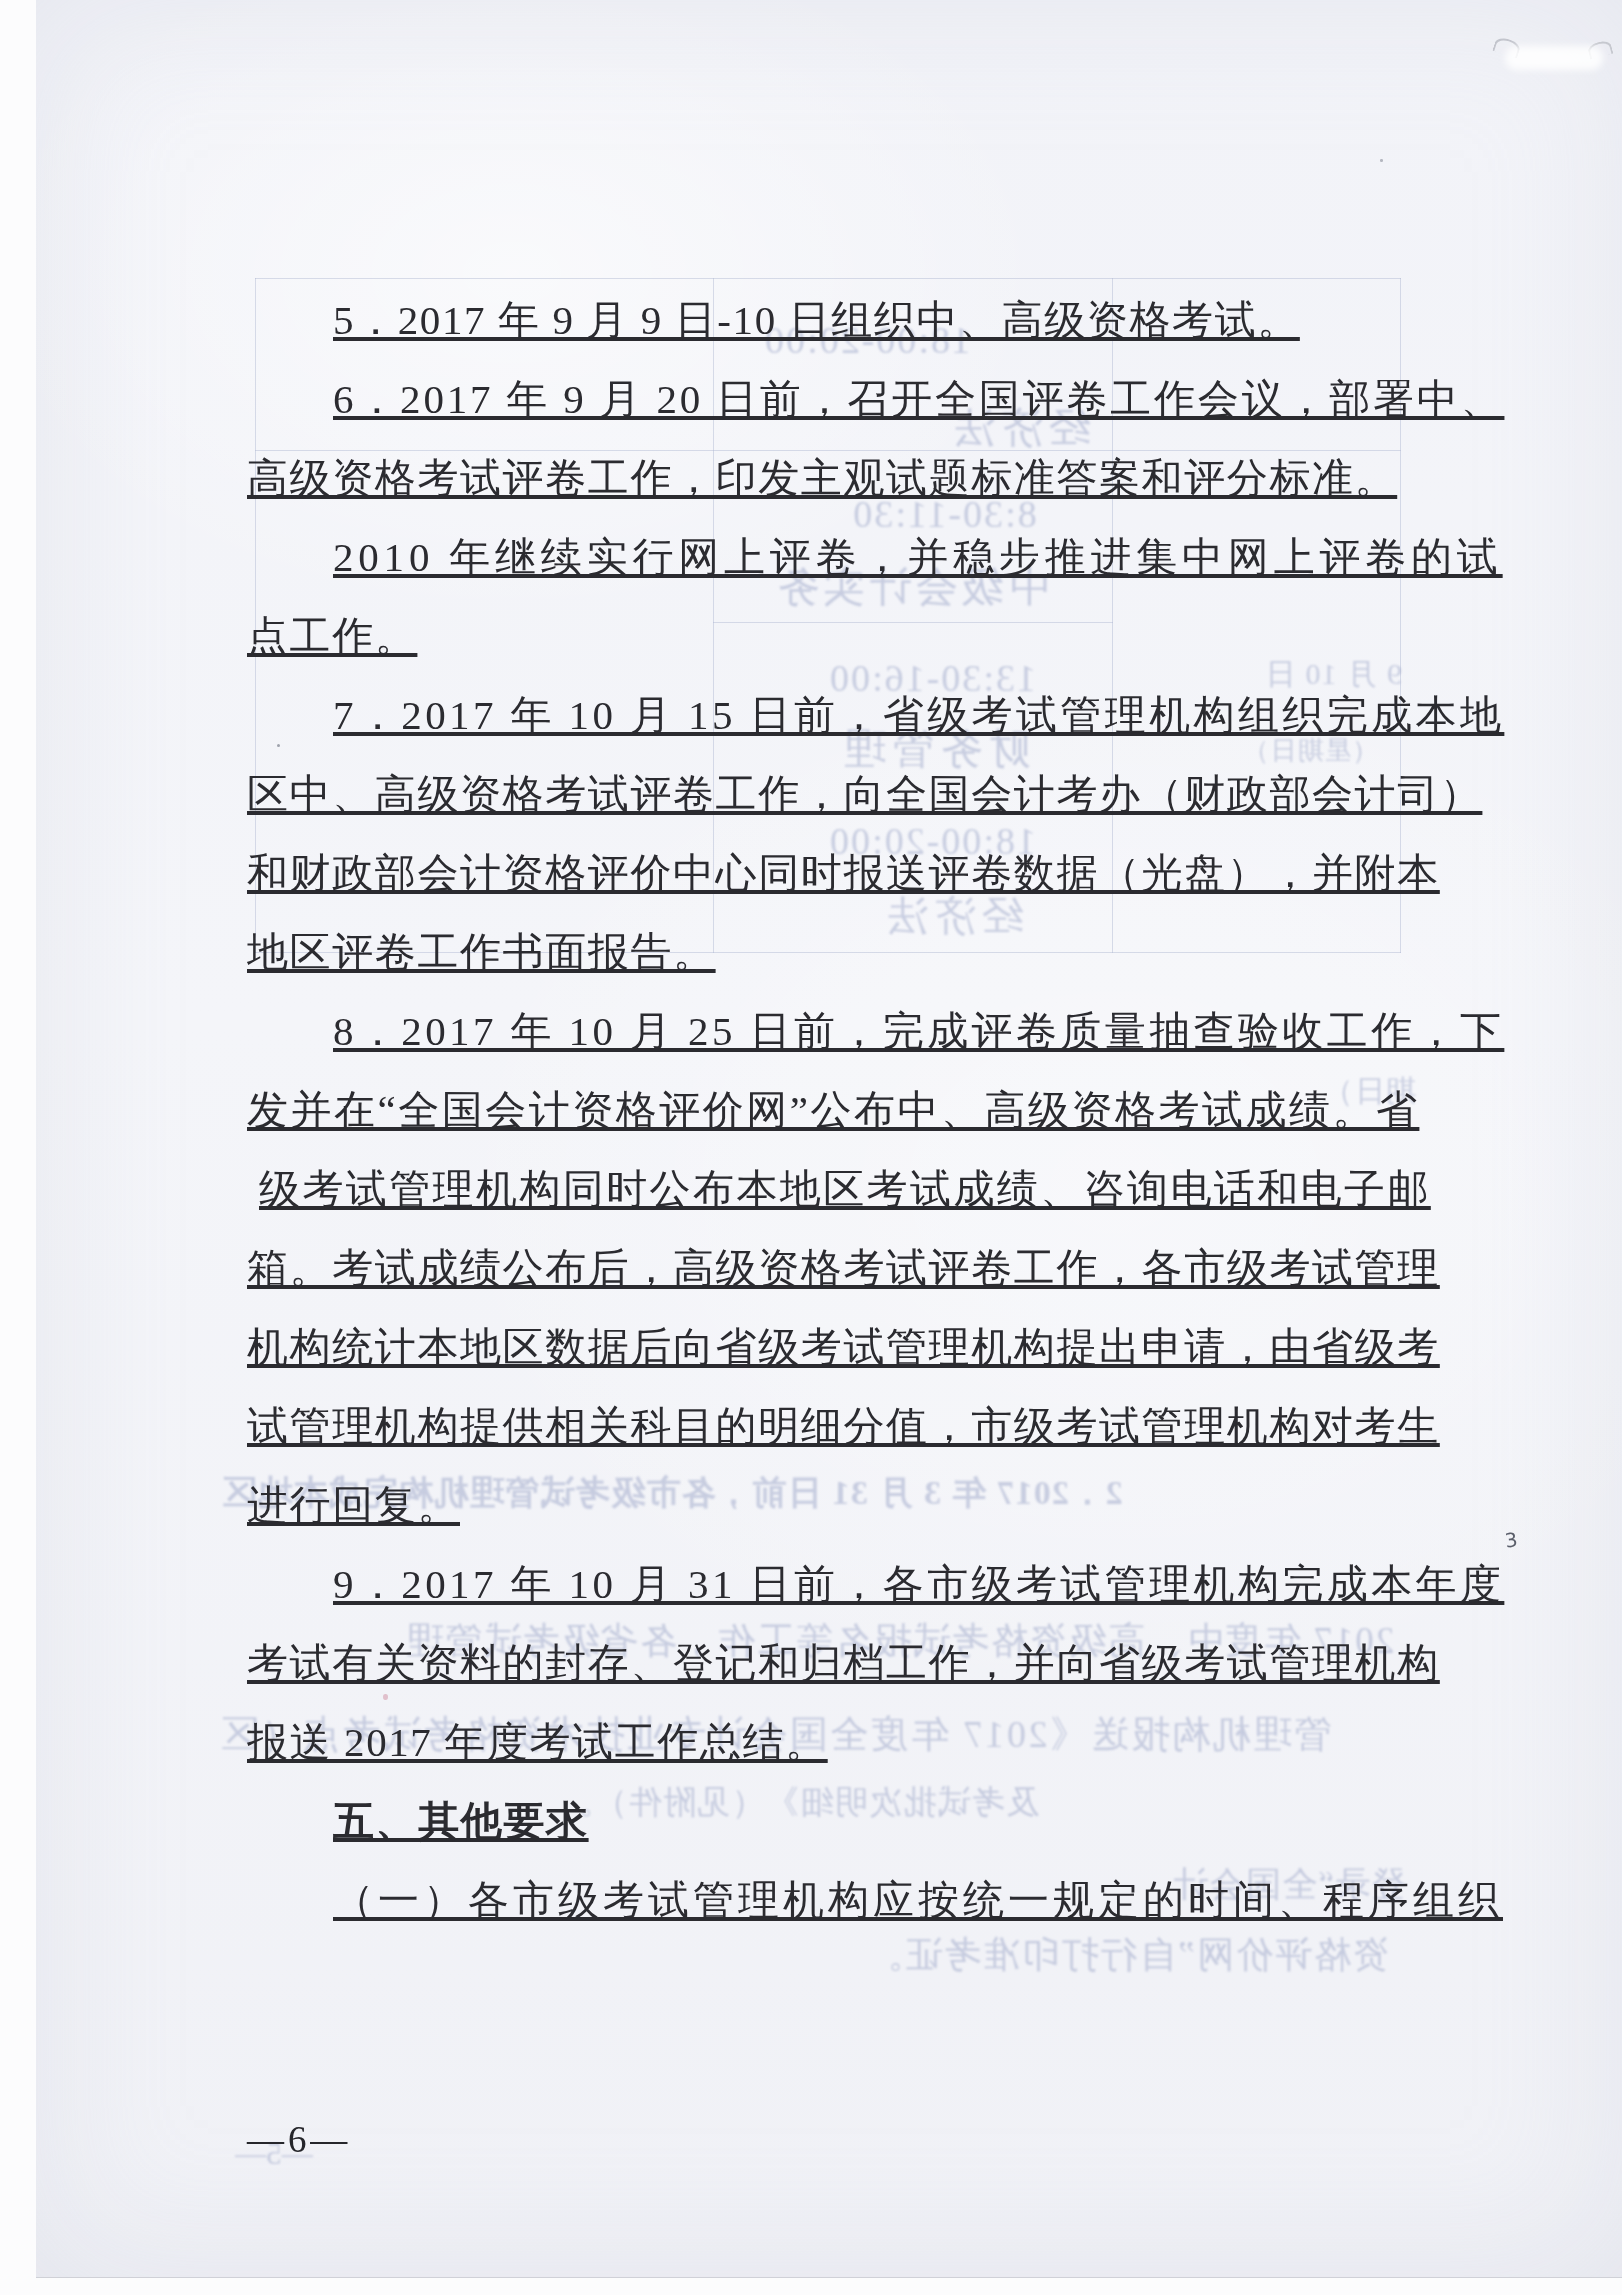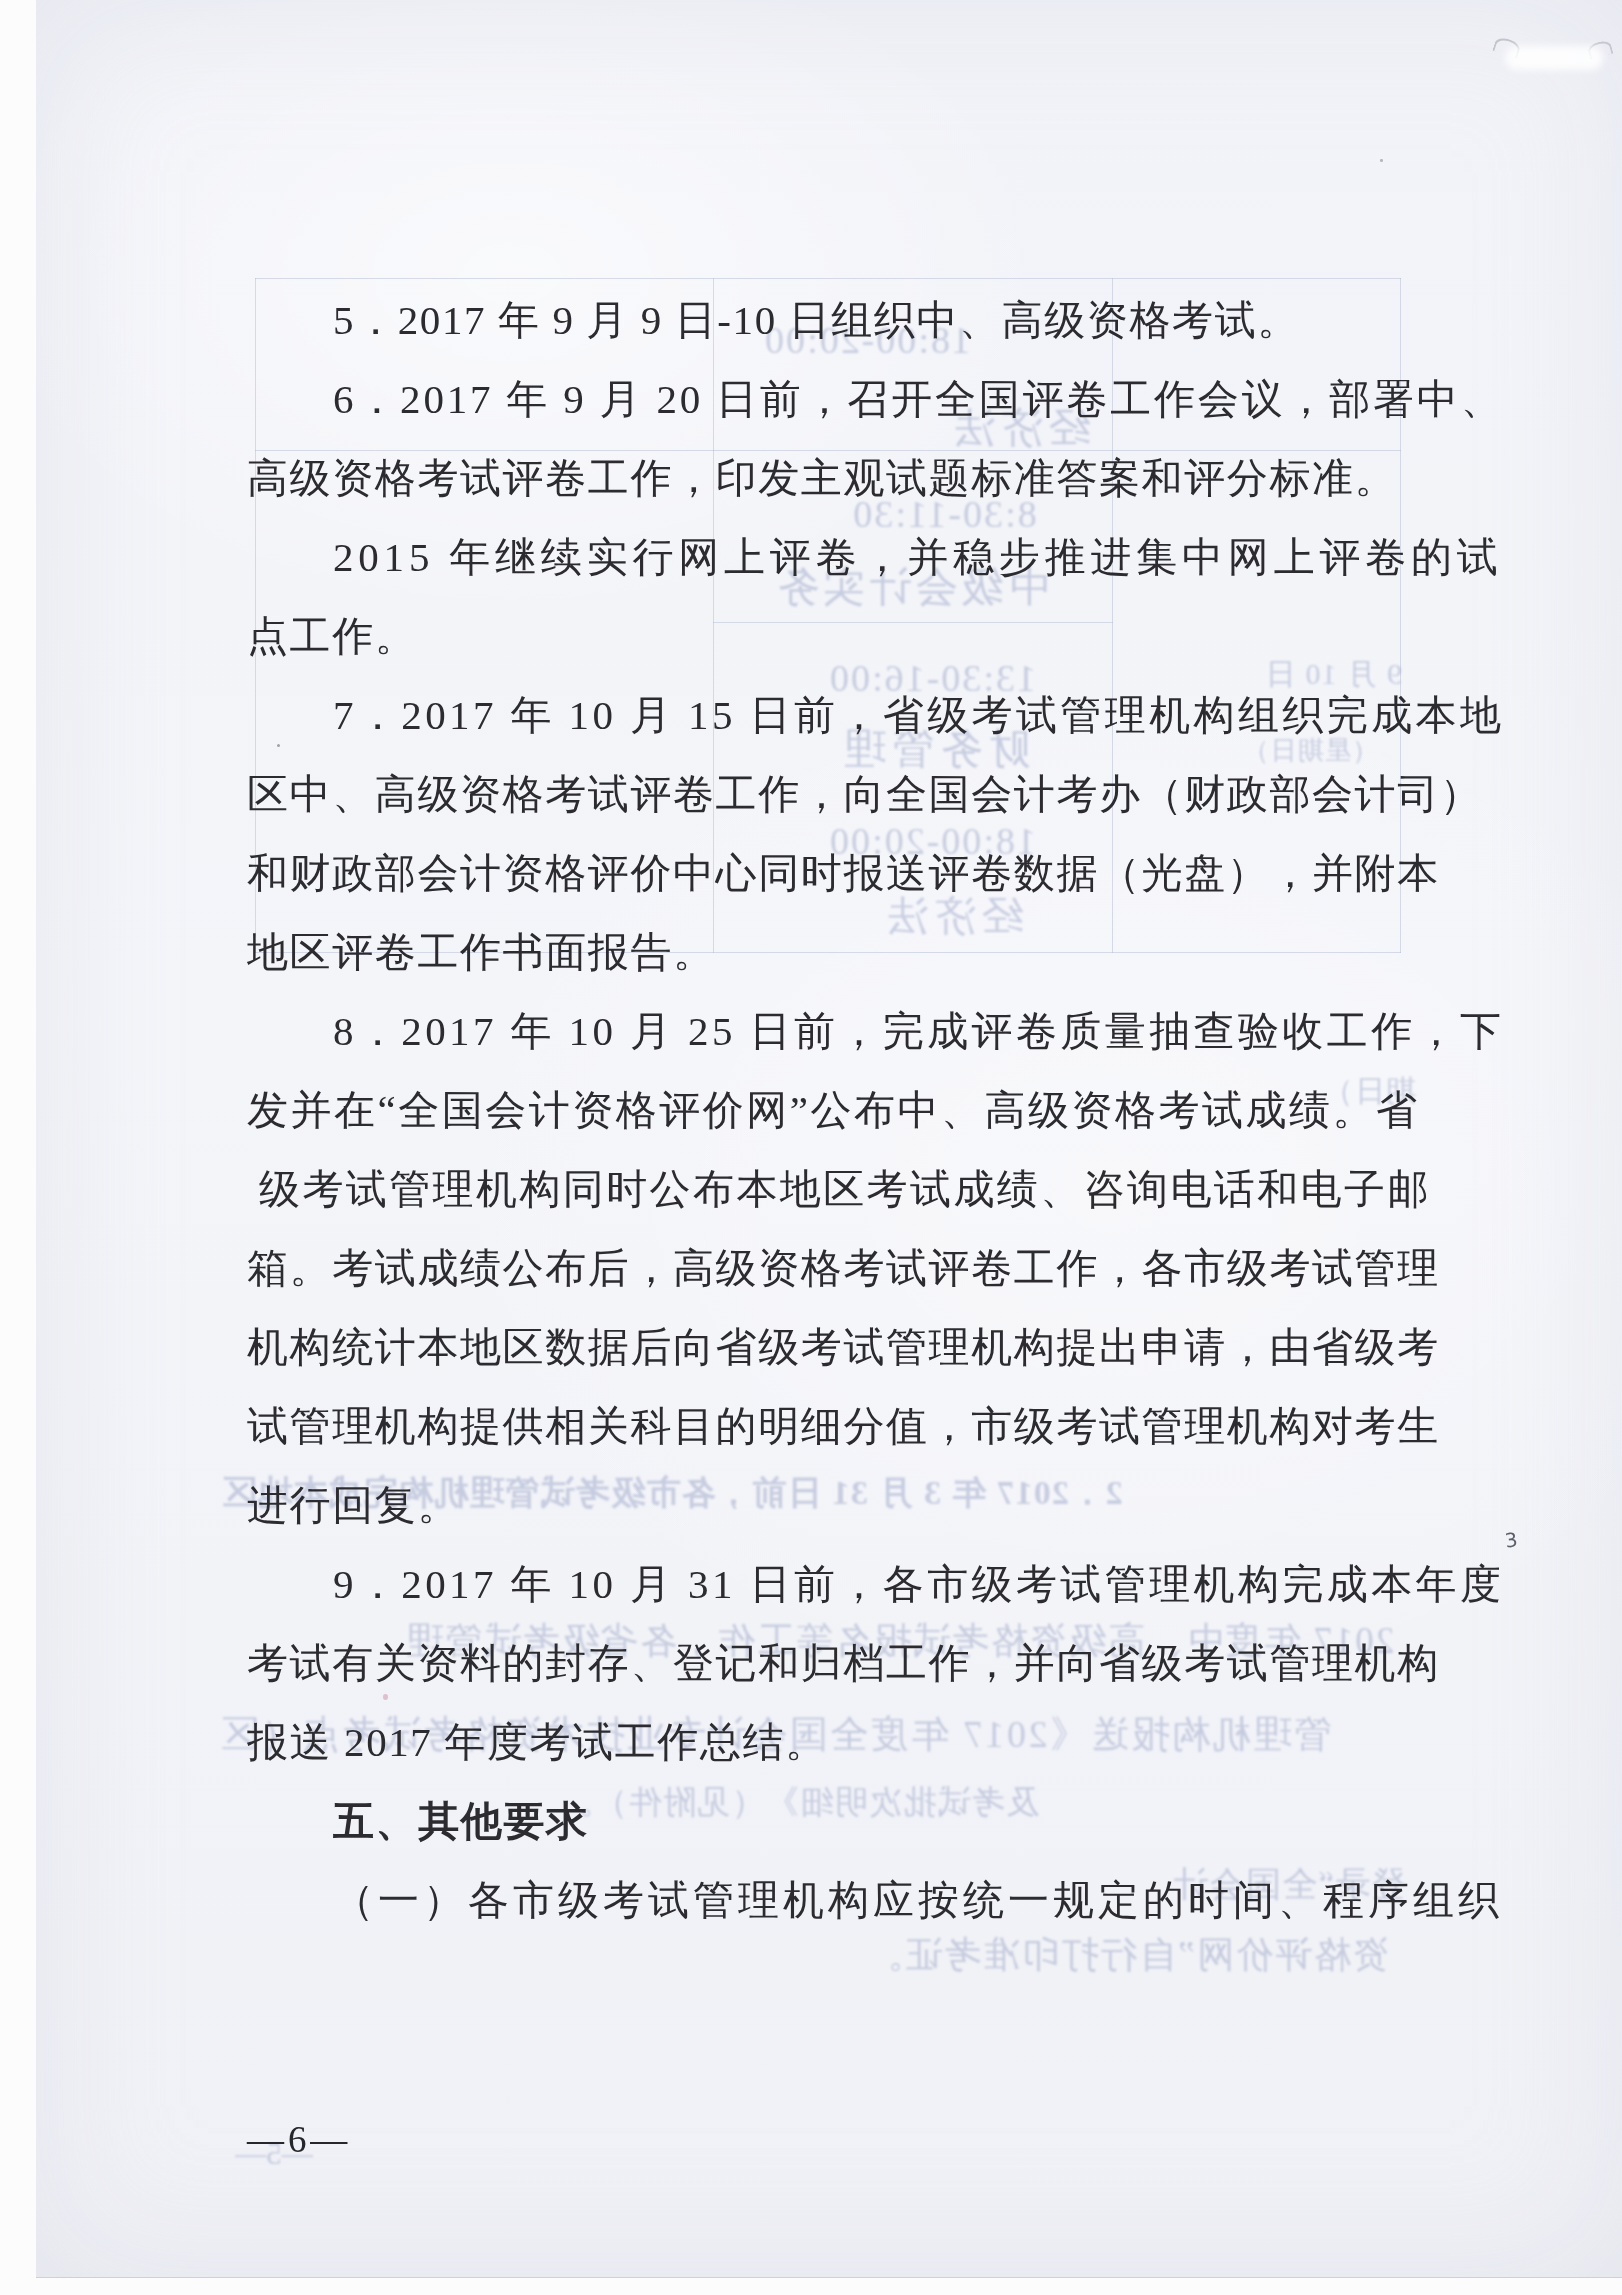--- a/index.html
+++ b/index.html
@@ -14,21 +14,21 @@
     background-color:#f3f4f8;
     background-image:
       radial-gradient(ellipse 916px 589px at 30% 12%, rgba(255,255,255,.55), rgba(255,255,255,0) 60%),
       radial-gradient(ellipse 1112px 850px at 68% 52%, rgba(255,255,255,.35), rgba(255,255,255,0) 65%),
       linear-gradient(180deg,#f2f3f8 0%,#f4f5f9 45%,#f0f1f6 100%);
     box-shadow:inset 0 0 144px rgba(198,202,216,.28);
   }
   .edge-line{position:absolute;left:36px;top:2277px;width:1586px;height:1.3px;background:#c9cad1;opacity:.8;}
   .bottom-strip{position:absolute;left:0;top:2278px;width:1622px;height:17.7px;background:#fcfcfd;}
 
-  .text-block{position:absolute;left:247px;top:281px;width:1159px;color:#2b2b30;}
+  .text-block{position:absolute;left:247px;top:281px;width:1159px;color:#2b2b30;text-decoration:underline;}
   .line{height:79px;line-height:79px;font-size:41px;white-space:nowrap;}
   .line>span{letter-spacing:1.6px;}
   .ind{padding-left:86px;}
   .bold{font-weight:700;}
 
   .page-number{
     position:absolute;left:247px;top:2121px;height:37px;line-height:37px;
     font-size:37px;letter-spacing:3.9px;color:#26262b;white-space:nowrap;
   }
 
@@ -84,21 +84,21 @@
     <div class="art streak" style="left: 1505px; top: 46px; transform: rotate(0deg); width: 98px; height: 23.6px;"></div>
     <div class="art dot" style="left: 277px; top: 744px; transform: rotate(0deg); width: 3.3px; height: 3.3px; background: rgba(90, 95, 110, 0.55);"></div>
     <div class="art dot" style="left: 1380px; top: 159px; transform: rotate(0deg); width: 2.6px; height: 2.6px; background: rgba(120, 124, 138, 0.5);"></div>
     <div class="art dot" style="left: 383px; top: 1694px; transform: rotate(0deg); width: 4.6px; height: 5.9px; background: rgba(205, 130, 150, 0.45);"></div>
   </div>
 
 <div class="text-block">
     <div class="line ind pend"><span>5．2017 年 9 月 9 日-10 日组织中、高级资格考试。</span></div>
     <div class="line ind"><span style="letter-spacing: 2.8px;">6．2017 年 9 月 20 日前，召开全国评卷工作会议，部署中、</span></div>
     <div class="line pend"><span>高级资格考试评卷工作，印发主观试题标准答案和评分标准。</span></div>
-    <div class="line ind"><span style="letter-spacing: 4.8px;">2015 年继续实行网上评卷，并稳步推进集中网上评卷的试</span></div>
+    <div class="line ind"><span style="letter-spacing: 4.8px;">2010 年继续实行网上评卷，并稳步推进集中网上评卷的试</span></div>
     <div class="line pend"><span>点工作。</span></div>
     <div class="line ind"><span style="letter-spacing: 3.4px; text-align: center;">7．2017 年 10 月 15 日前，省级考试管理机构组织完成本地</span></div>
     <div class="line"><span>区中、高级资格考试评卷工作，向全国会计考办（财政部会计司）</span></div>
     <div class="line"><span>和财政部会计资格评价中心同时报送评卷数据（光盘），并附本</span></div>
     <div class="line pend"><span>地区评卷工作书面报告。</span></div>
     <div class="line ind"><span style="letter-spacing: 3.4px;">8．2017 年 10 月 25 日前，完成评卷质量抽查验收工作，下</span></div>
     <div class="line"><span style="letter-spacing: 2.5px;">发并在“全国会计资格评价网”公布中、高级资格考试成绩。省</span></div>
     <div class="line"><span style="letter-spacing: 2.4px; margin-left: 12px;">级考试管理机构同时公布本地区考试成绩、咨询电话和电子邮</span></div>
     <div class="line"><span>箱。考试成绩公布后，高级资格考试评卷工作，各市级考试管理</span></div>
     <div class="line"><span>机构统计本地区数据后向省级考试管理机构提出申请，由省级考</span></div>

